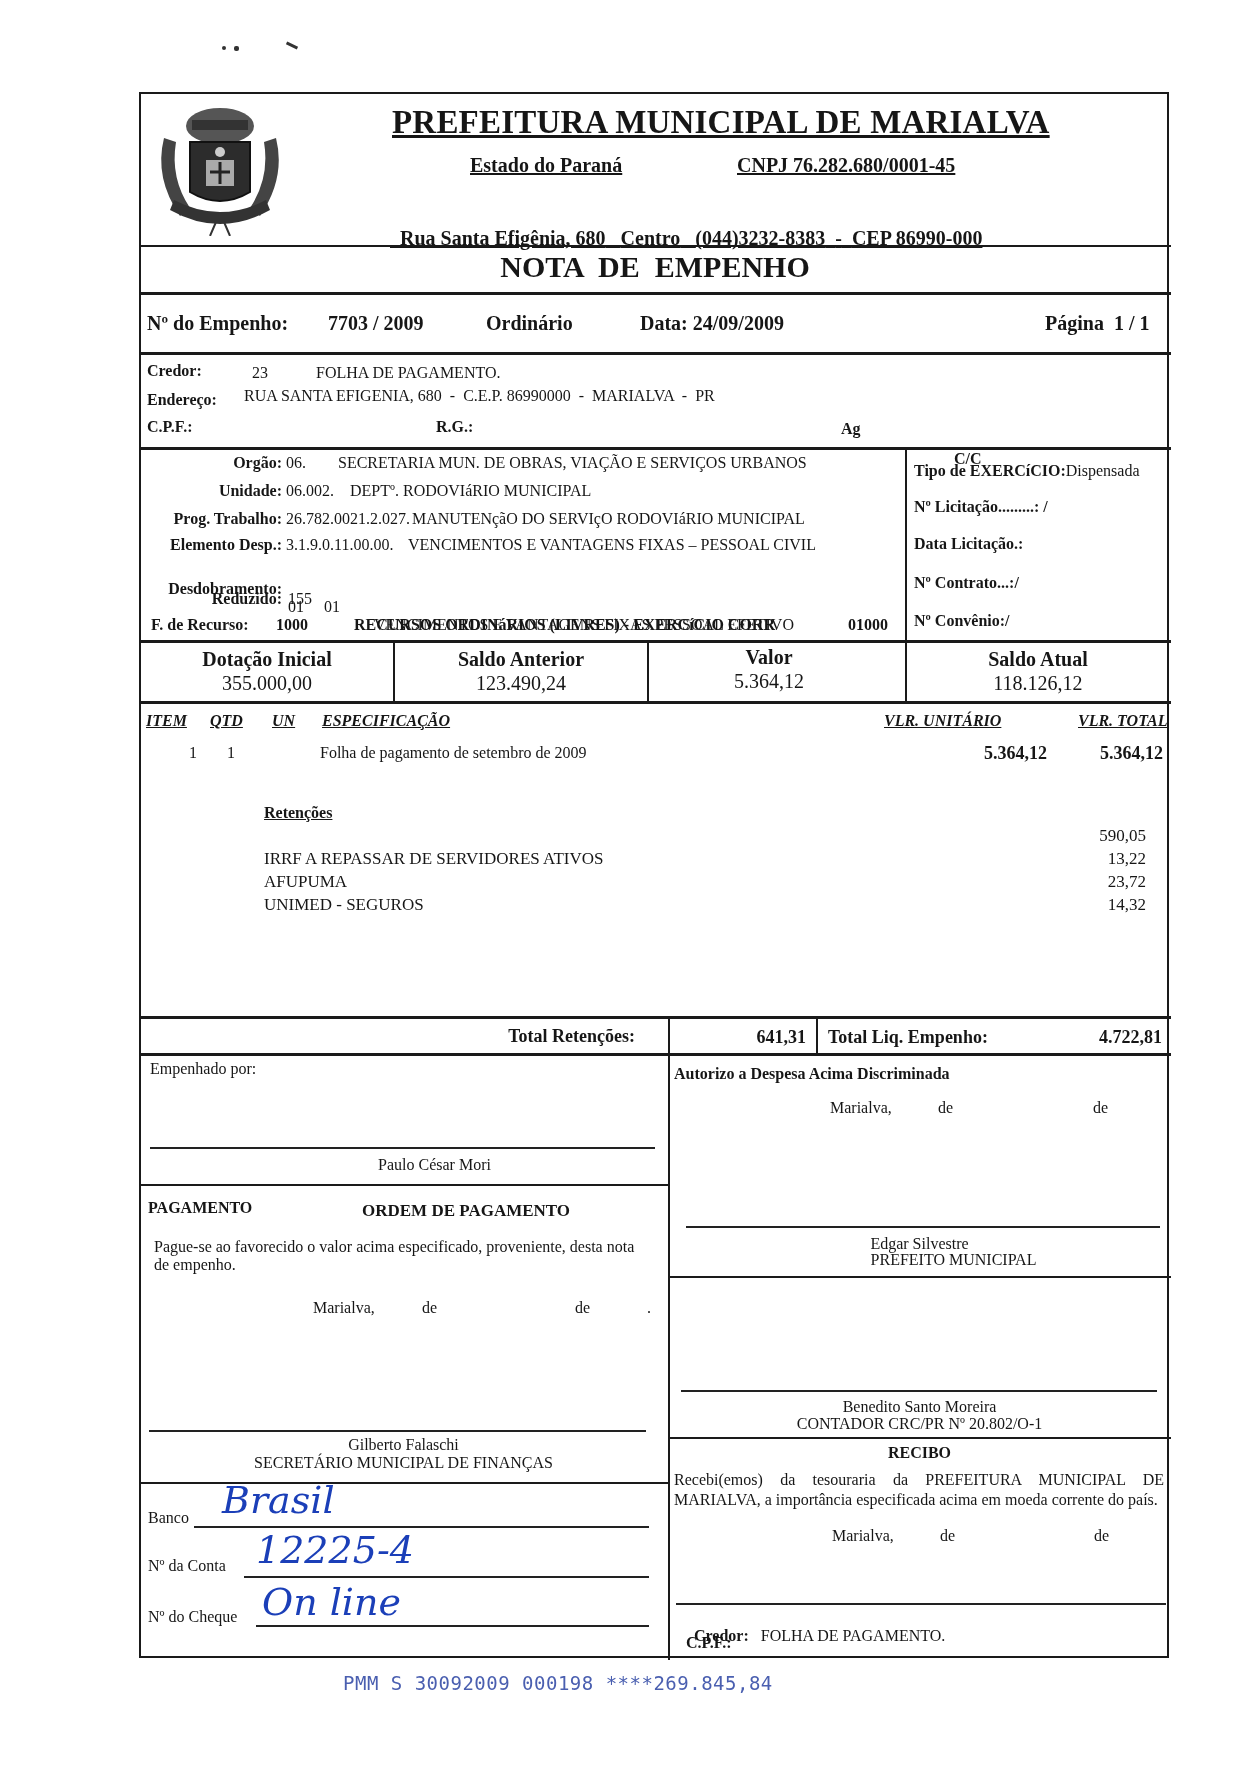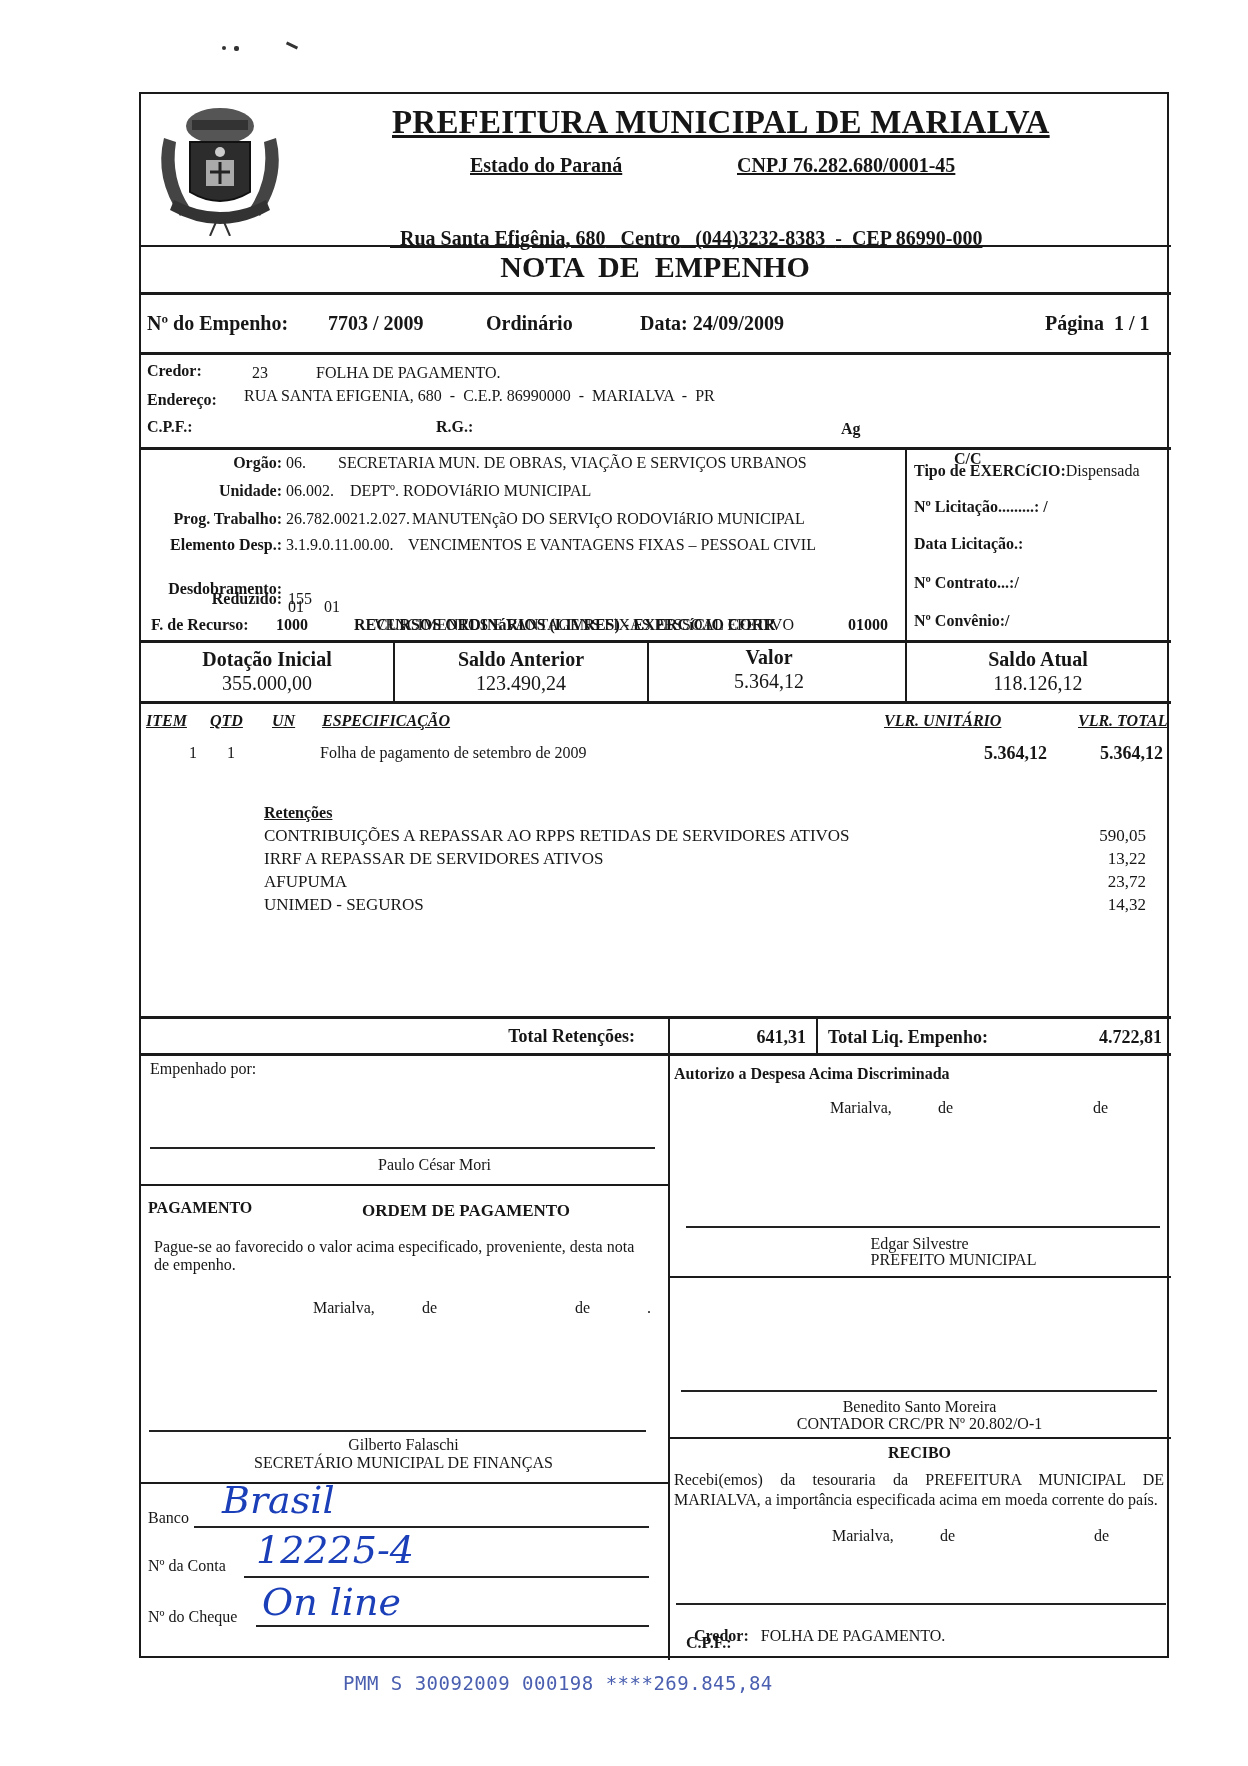--- a/index.html
+++ b/index.html
@@ -159,21 +159,20 @@
   <span class="abs" style="left:50px;">1</span>
   <span class="abs" style="left:88px;">1</span>
   <span class="abs" style="left:181px;">Folha de pagamento de setembro de 2009</span>
   <span class="abs b t18 right" style="right:122px;top:-1px;">5.364,12</span>
   <span class="abs b t18 right" style="right:6px;top:-1px;">5.364,12</span>
 </div>
 
 <div class="abs b u t16" style="left:264px;top:804px;">Retenções</div>
 <div class="abs t17" style="left:264px;top:826px;width:900px;">
   <div style="position:relative;height:23px;">
-    <span>CONTRIBUIÇÕES A REPASSAR AO RPPS RETIDAS DE SERVIDORES ATIVOS</span>
     <span class="abs" style="right:18px;top:0;">590,05</span>
   </div>
   <div style="position:relative;height:23px;">
     <span>IRRF A REPASSAR DE SERVIDORES ATIVOS</span>
     <span class="abs" style="right:18px;top:0;">13,22</span>
   </div>
   <div style="position:relative;height:23px;">
     <span>AFUPUMA</span>
     <span class="abs" style="right:18px;top:0;">23,72</span>
   </div>

